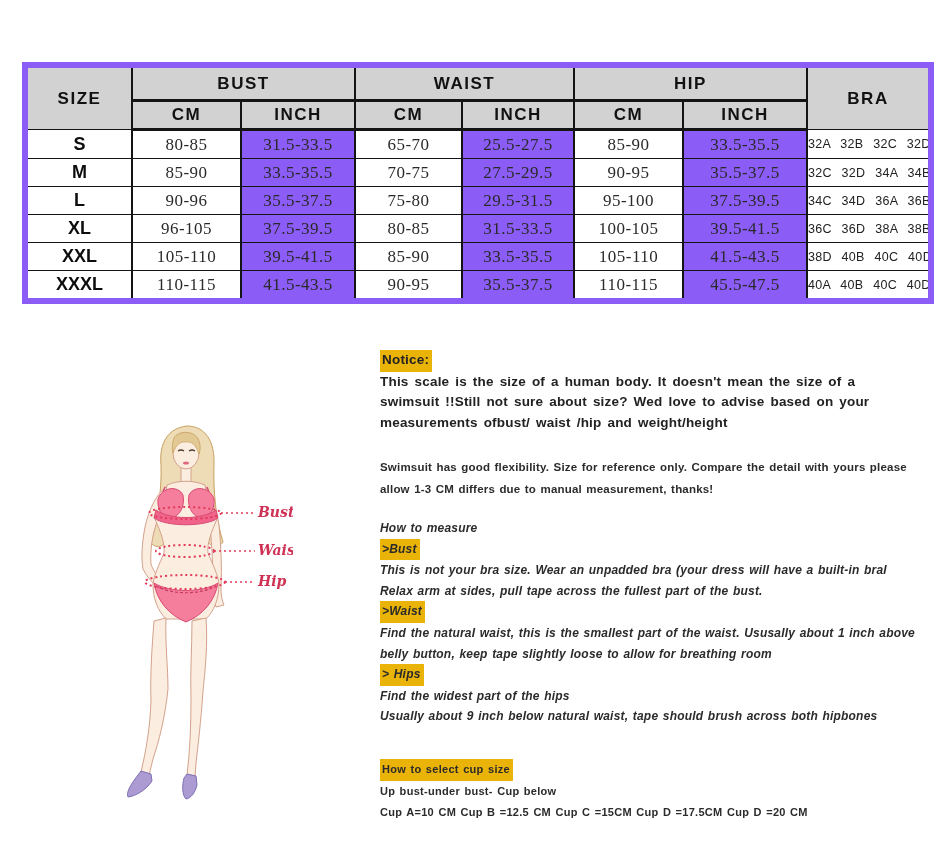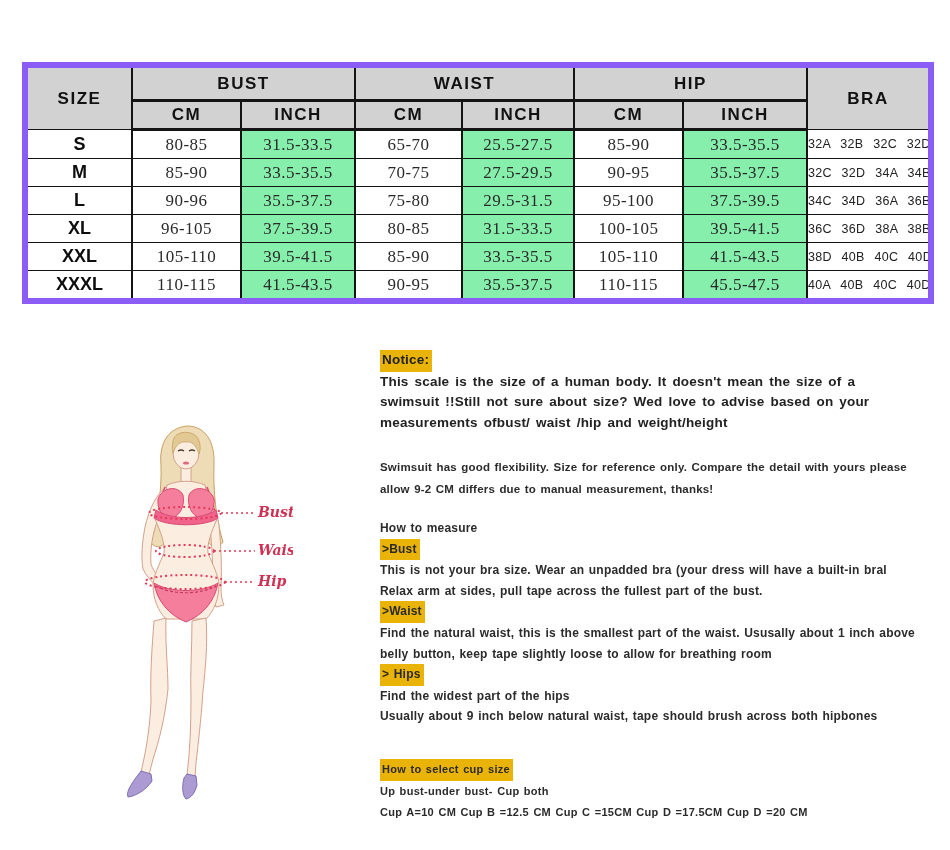--- a/index.html
+++ b/index.html
@@ -22,32 +22,32 @@
     background:#d2d2d2;
     font-family:"Liberation Sans",sans-serif;font-weight:bold;
     font-size:17px;letter-spacing:1.5px;color:#111;
   }
   .size-table thead tr.grp th{height:31px;}
   .size-table thead tr.sub th{height:26px;border-bottom:3px solid #141414;}
   .size-table thead th.span2{border-bottom:3px solid #141414;}
   .size-table tbody td{height:27px;}
   .c-size{font-family:"Liberation Sans",sans-serif;font-weight:bold;font-size:18px;color:#0d0d0d;}
   .c-num{font-family:"Liberation Serif",serif;font-size:17px;color:#2a2a2a;letter-spacing:0.5px;}
-  .c-inch{background:#86efac;}
+  .c-inch{background:#8b5cf6;}
   .c-bra{font-family:"Liberation Sans",sans-serif;font-size:12.5px;color:#222;word-spacing:6px;letter-spacing:0.3px;margin-top:48px;}
 
   
   .figure-wrap{position:absolute;left:108px;top:423px;width:185px;height:378px;}
 
   
   .notes{position:absolute;left:380px;top:350px;width:552px;}
   .notes .line{white-space:nowrap;}
   .p1{font-size:13.5px;font-weight:bold;line-height:20.5px;letter-spacing:0.2px;word-spacing:2px;color:#222;}
   .p2{font-size:11.5px;font-weight:bold;line-height:21.5px;letter-spacing:0.2px;word-spacing:1px;color:#2b2b2b;margin-top:24px;}
-  .p3{font-size:12px;font-weight:bold;line-height:20.6px;letter-spacing:0.2px;word-spacing:1px;color:#2b2b2b;margin-top:18px;}
+  .p3{font-size:12px;font-weight:bold;line-height:20.6px;letter-spacing:0.2px;word-spacing:1px;color:#2b2b2b;margin-top:18px;font-style:italic;}
   .p4{font-size:11px;font-weight:bold;line-height:20.8px;letter-spacing:0.3px;word-spacing:1px;color:#2b2b2b;margin-top:32px;}
   .hl{background:#eab308;padding:0 3px 1px 2px;display:inline-block;}
 </style>
 </head>
 <body>
 
 <table class="size-table">
   <colgroup>
     <col style="width:107px">
       <col style="width:109px">
@@ -189,34 +189,34 @@
 <div class="notes">
   <div class="p1">
     <div class="line"><span class="hl">Notice:</span></div>
     <div class="line">This scale is the size of a human body. It doesn't mean the size of a</div>
     <div class="line">swimsuit !!Still not sure about size? Wed love to advise based on your</div>
     <div class="line">measurements ofbust/ waist /hip and weight/height</div>
   </div>
 
   <div class="p2">
     <div class="line">Swimsuit has good flexibility. Size for reference only. Compare the detail with yours please</div>
-    <div class="line">allow 9-2 CM differs due to manual measurement, thanks!</div>
+    <div class="line">allow 1-3 CM differs due to manual measurement, thanks!</div>
   </div>
 
   <div class="p3">
     <div class="line">How to measure</div>
     <div class="line"><span class="hl">&gt;Bust</span></div>
     <div class="line">This is not your bra size. Wear an unpadded bra (your dress will have a built-in bral</div>
     <div class="line">Relax arm at sides, pull tape across the fullest part of the bust.</div>
     <div class="line"><span class="hl">&gt;Waist</span></div>
     <div class="line">Find the natural waist, this is the smallest part of the waist. Ususally about 1 inch above</div>
     <div class="line">belly button, keep tape slightly loose to allow for breathing room</div>
     <div class="line"><span class="hl">&gt; Hips</span></div>
     <div class="line">Find the widest part of the hips</div>
     <div class="line">Usually about 9 inch below natural waist, tape should brush across both hipbones</div>
   </div>
 
   <div class="p4">
     <div class="line"><span class="hl">How to select cup size</span></div>
-    <div class="line">Up bust-under bust- Cup both</div>
+    <div class="line">Up bust-under bust- Cup below</div>
     <div class="line">Cup A=10 CM Cup B =12.5 CM Cup C =15CM Cup D =17.5CM Cup D =20 CM</div>
   </div>
 </div>
 
 </body></html>

